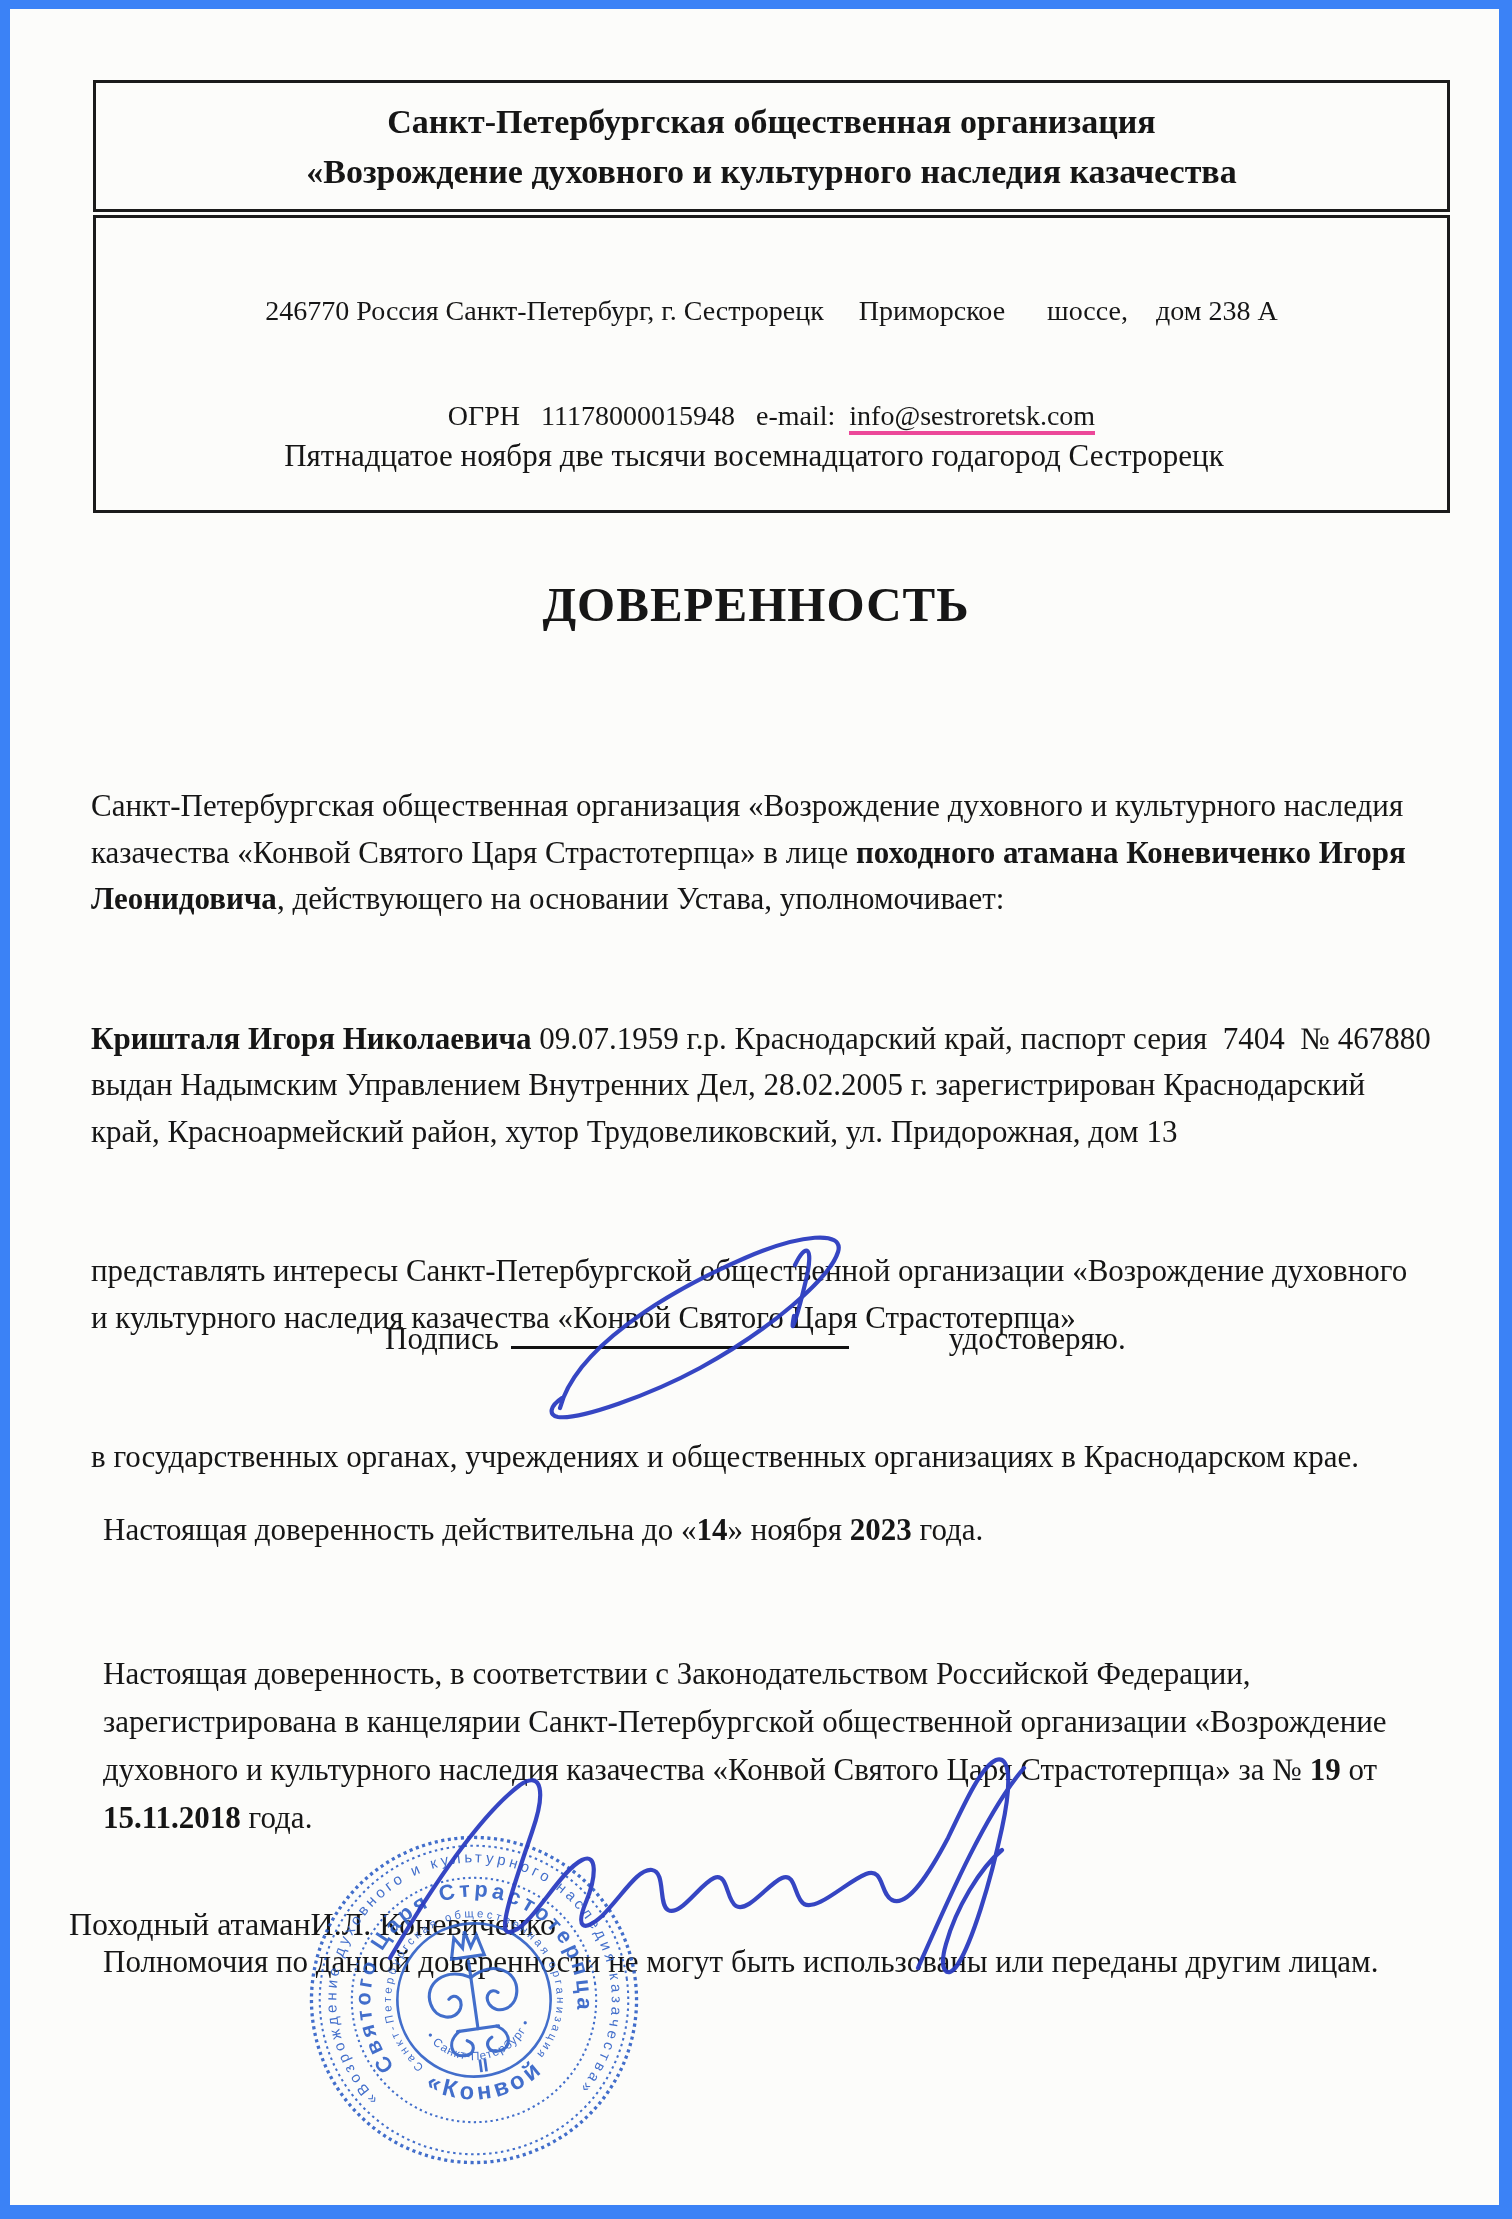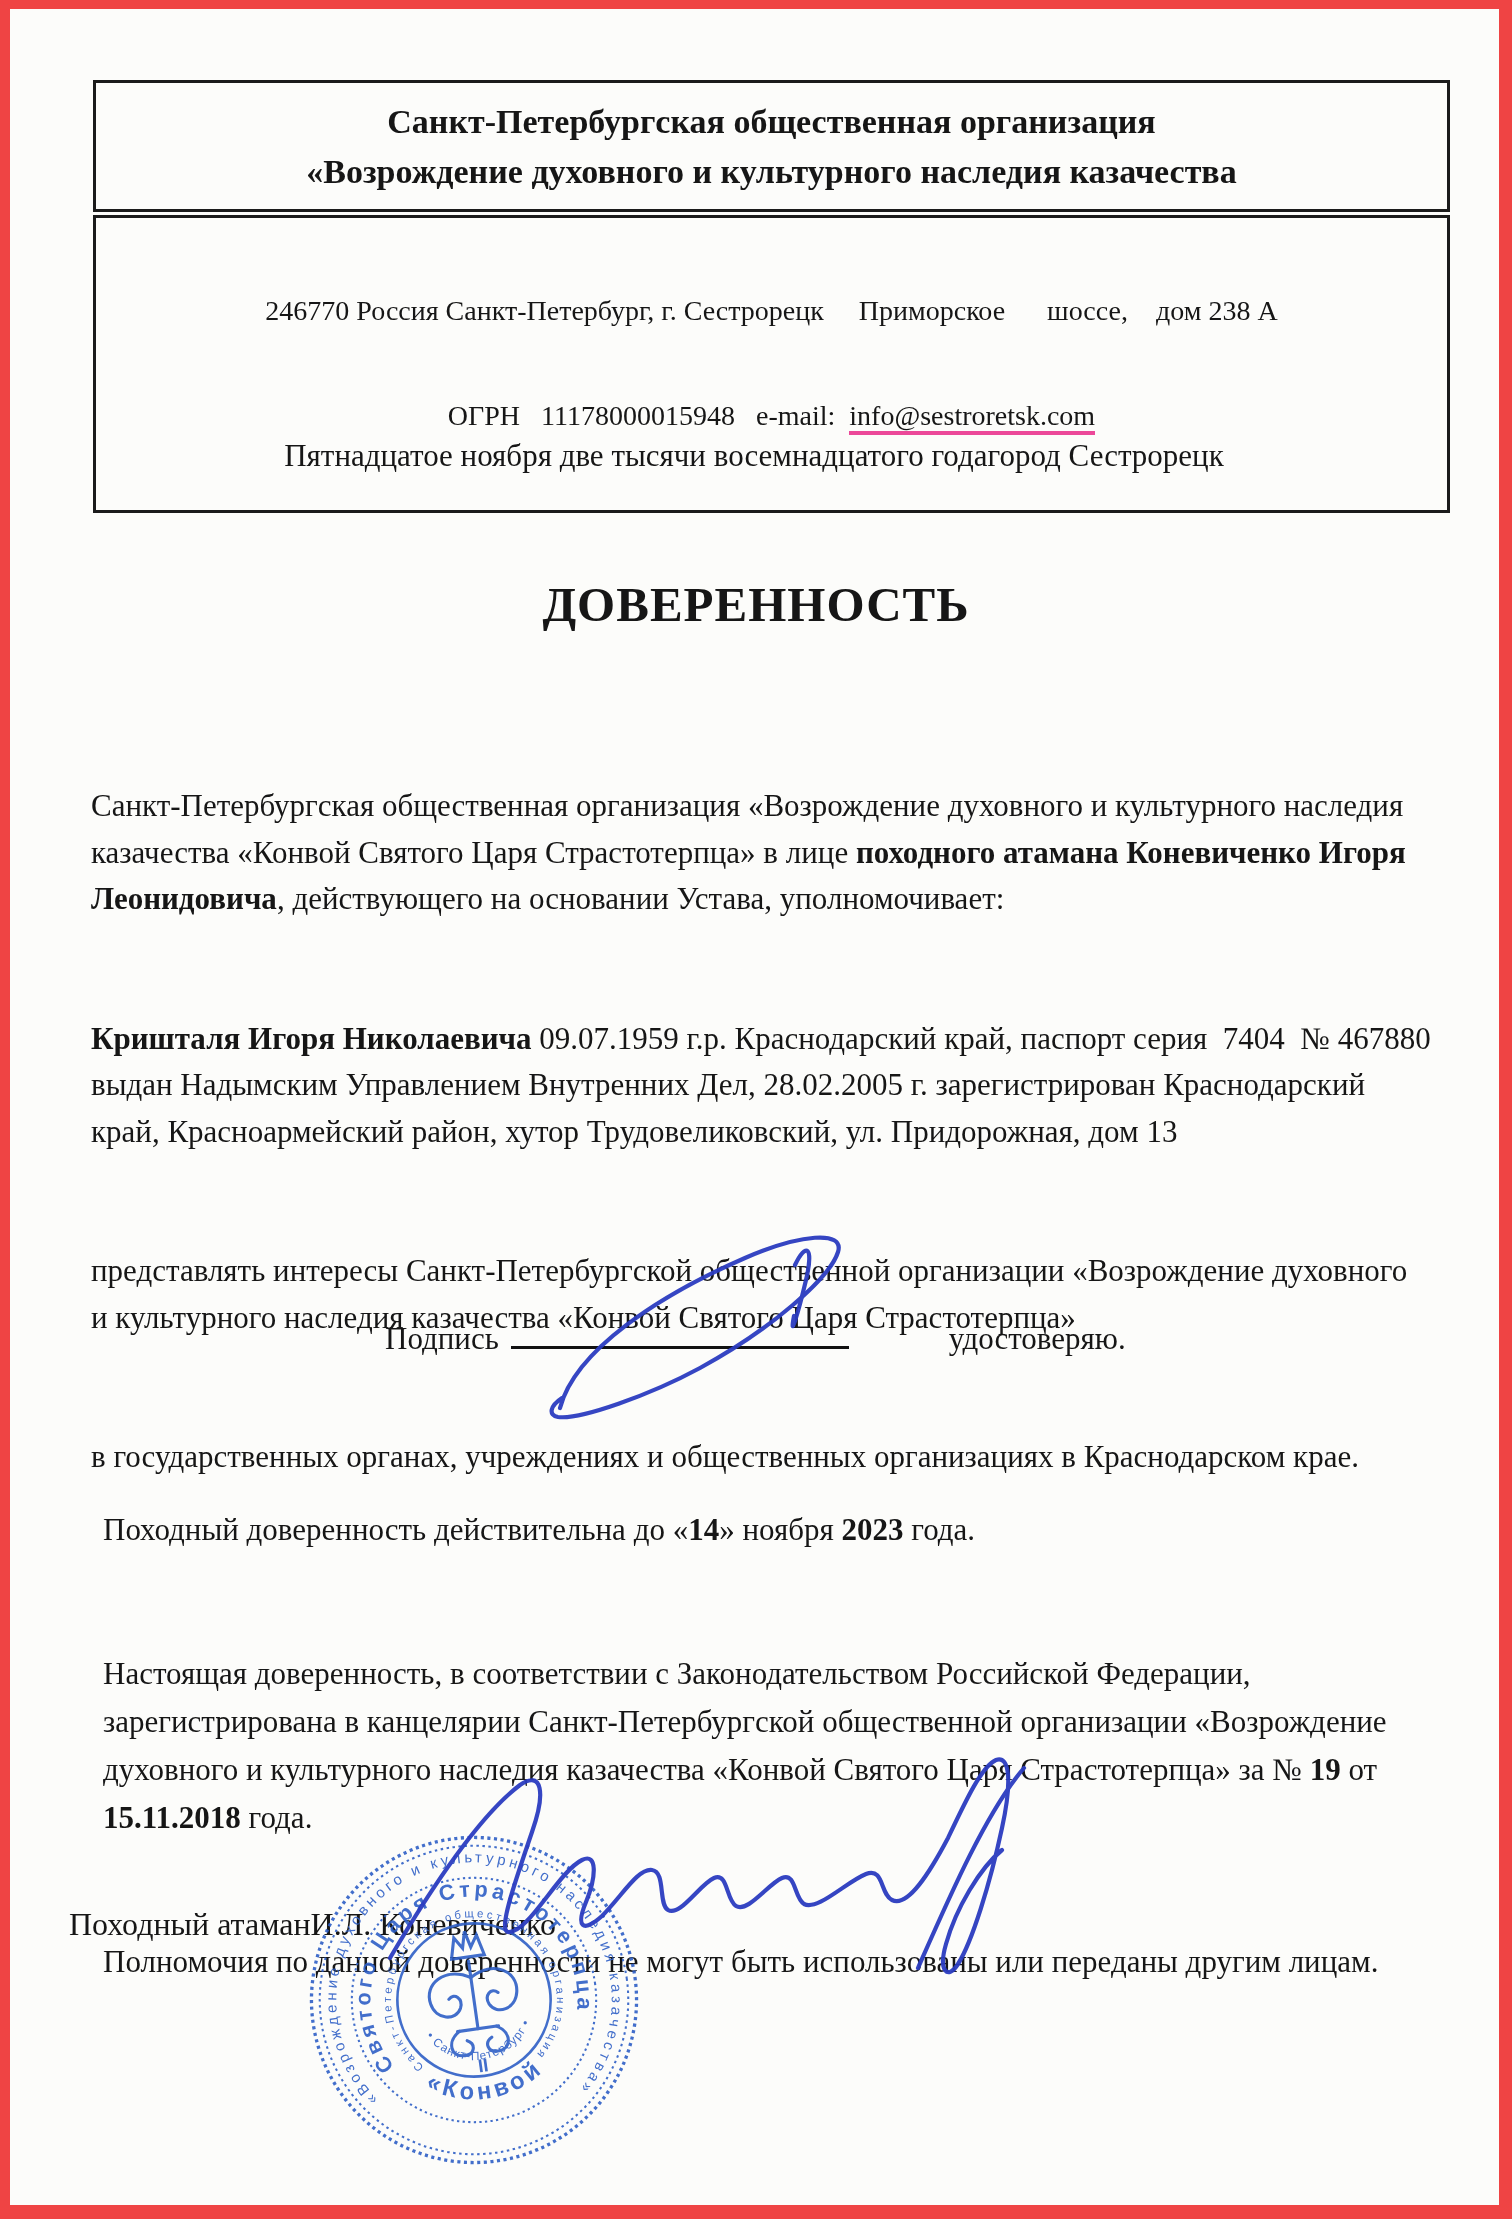--- a/index.html
+++ b/index.html
@@ -1,16 +1,16 @@
 <!DOCTYPE html>
 <html lang="ru"><head>
 <meta charset="utf-8">
 <style>
   html,body{margin:0;padding:0;background:#444;}
-  .canvas{position:relative;width:1512px;height:2219px;background:#ef4444;
+  .canvas{position:relative;width:1512px;height:2219px;background:#3b82f6;
           font-family:"Liberation Serif",serif;color:#161616;overflow:hidden;}
   .paper{position:absolute;left:10px;top:9px;right:13px;bottom:14px;background:#fcfcfa;}
   .abs{position:absolute;}
 
   
   .letterhead{left:93px;top:80px;width:1357px;text-align:center;z-index:2;}
   .org-box{border:3px solid #1b1b1b;padding:14px 8px 12px;}
   .org1,.org2{font-weight:bold;font-size:34px;line-height:50px;}
   .org3{font-weight:bold;font-size:44px;line-height:62px;}
   .addr-box{border:3px solid #1b1b1b;margin-top:3px;padding:5px 8px 7px;
@@ -83,21 +83,21 @@
     <p>в государственных органах, учреждениях и общественных организациях в Краснодарском крае.</p>
   </div>
 
   <div class="abs sigrow">
     <span class="lbl">Подпись</span>
     <span class="underline"></span>
     <span class="verify">удостоверяю.</span>
   </div>
 
   <div class="abs validity">
-    <p><span>Походный доверенность действительна до «</span><b>14</b><span>» ноября </span><b>2023</b><span> года.</span></p>
+    <p><span>Настоящая доверенность действительна до «</span><b>14</b><span>» ноября </span><b>2023</b><span> года.</span></p>
     <p><span>Настоящая доверенность, в соответствии с Законодательством Российской Федерации, зарегистрирована в канцелярии Санкт-Петербургской общественной организации «Возрождение духовного и культурного наследия казачества «Конвой Святого Царя Страстотерпца» за № </span><b>19</b><span> от </span><b>15.11.2018</b><span> года.</span></p>
     <p>Полномочия по данной доверенности не могут быть использованы или переданы другим лицам.</p>
   </div>
 
   <div class="abs footer">
     <span>Походный атаман</span>
     <span>И.Л. Коневиченко</span>
   </div>
 
   <svg class="abs stamp" viewBox="0 0 340 340">

